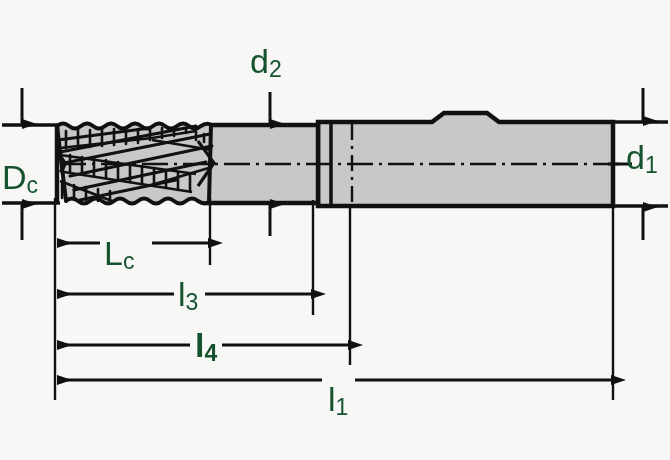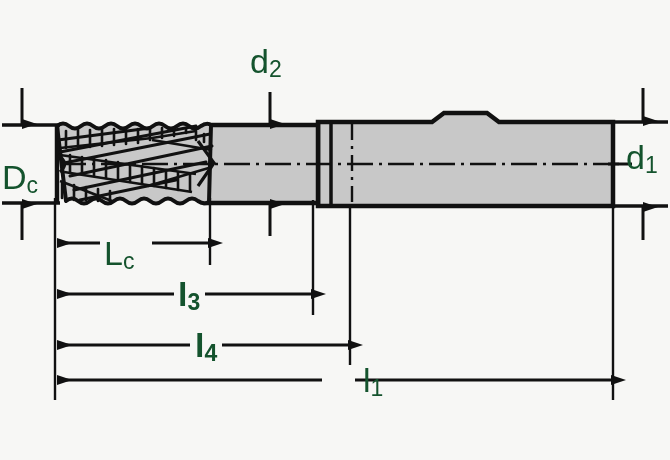--- a/index.html
+++ b/index.html
@@ -188,25 +188,25 @@
   </div>
 
   <div class="lbl" style="left:626px;top:140px;">
     <span class="base">d</span><span class="sub">1</span>
   </div>
 
   <div class="lbl" style="left:104px;top:236px;">
     <span class="base">L</span><span class="sub">c</span>
   </div>
 
-  <div class="lbl" style="left:178px;top:277px;font-weight:bold;">
+  <div class="lbl" style="left:178px;top:277px;">
     <span class="base">l</span><span class="sub">3</span>
   </div>
 
   <div class="lbl" style="left:195px;top:328px;font-weight:bold;">
     <span class="base">l</span><span class="sub">4</span>
   </div>
 
-  <div class="lbl" style="left:328px;top:363px;margin-left:35px;">
+  <div class="lbl" style="left:328px;top:382px;">
     <span class="base">l</span><span class="sub">1</span>
   </div>
 
 </div>
 
 </body></html>

